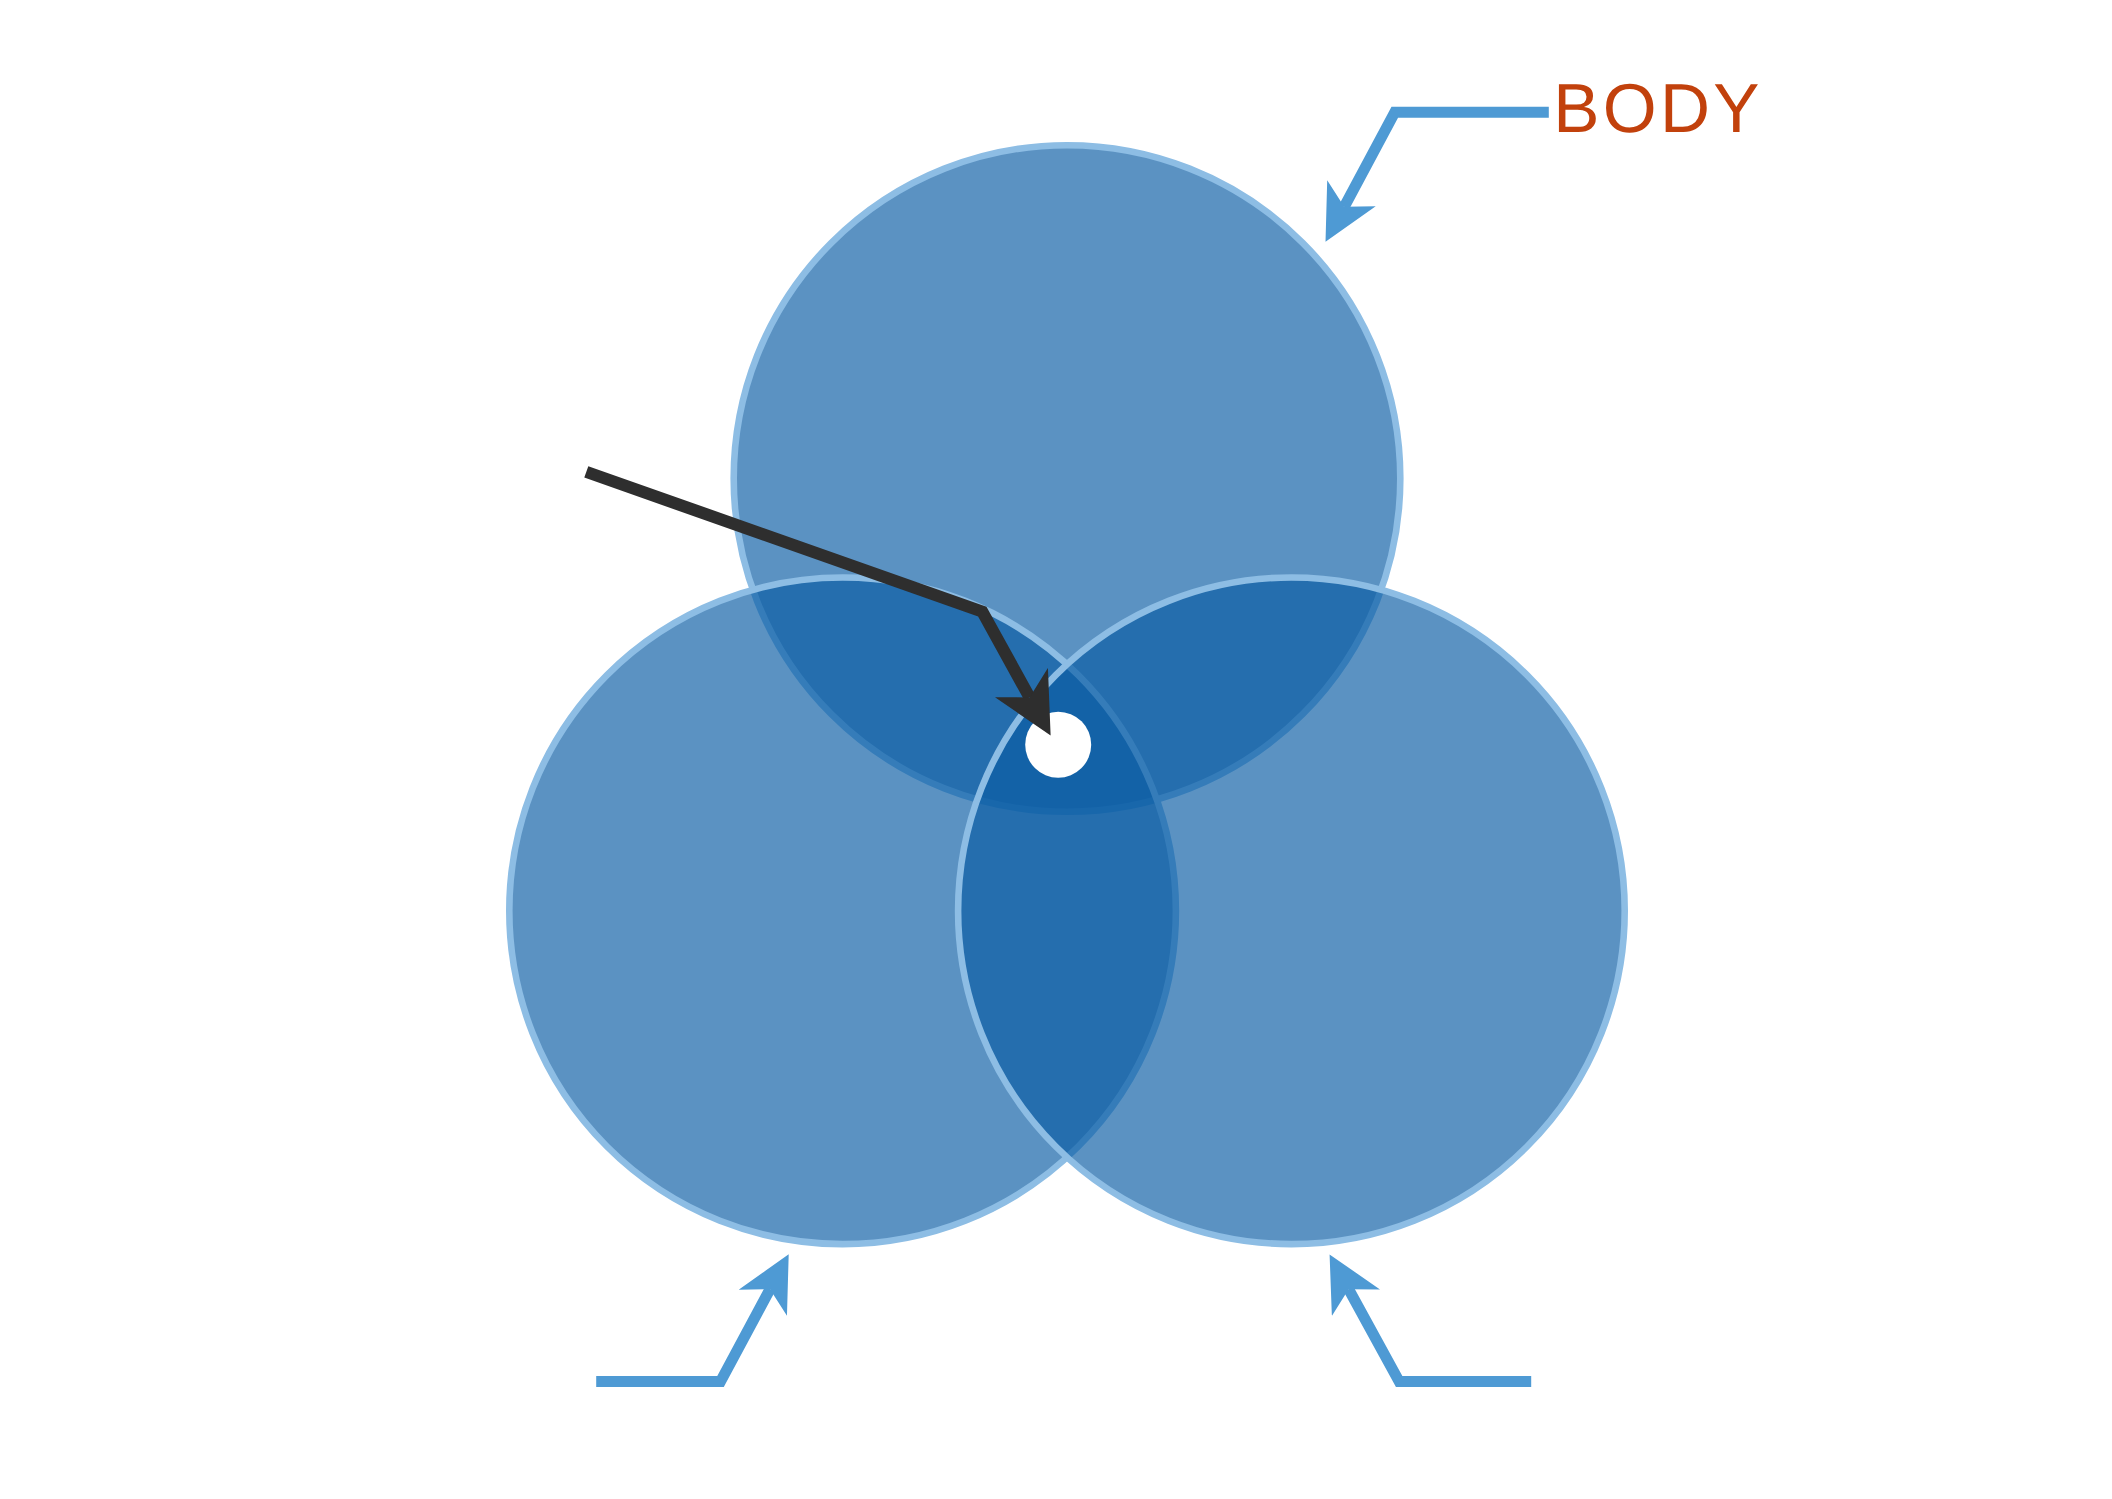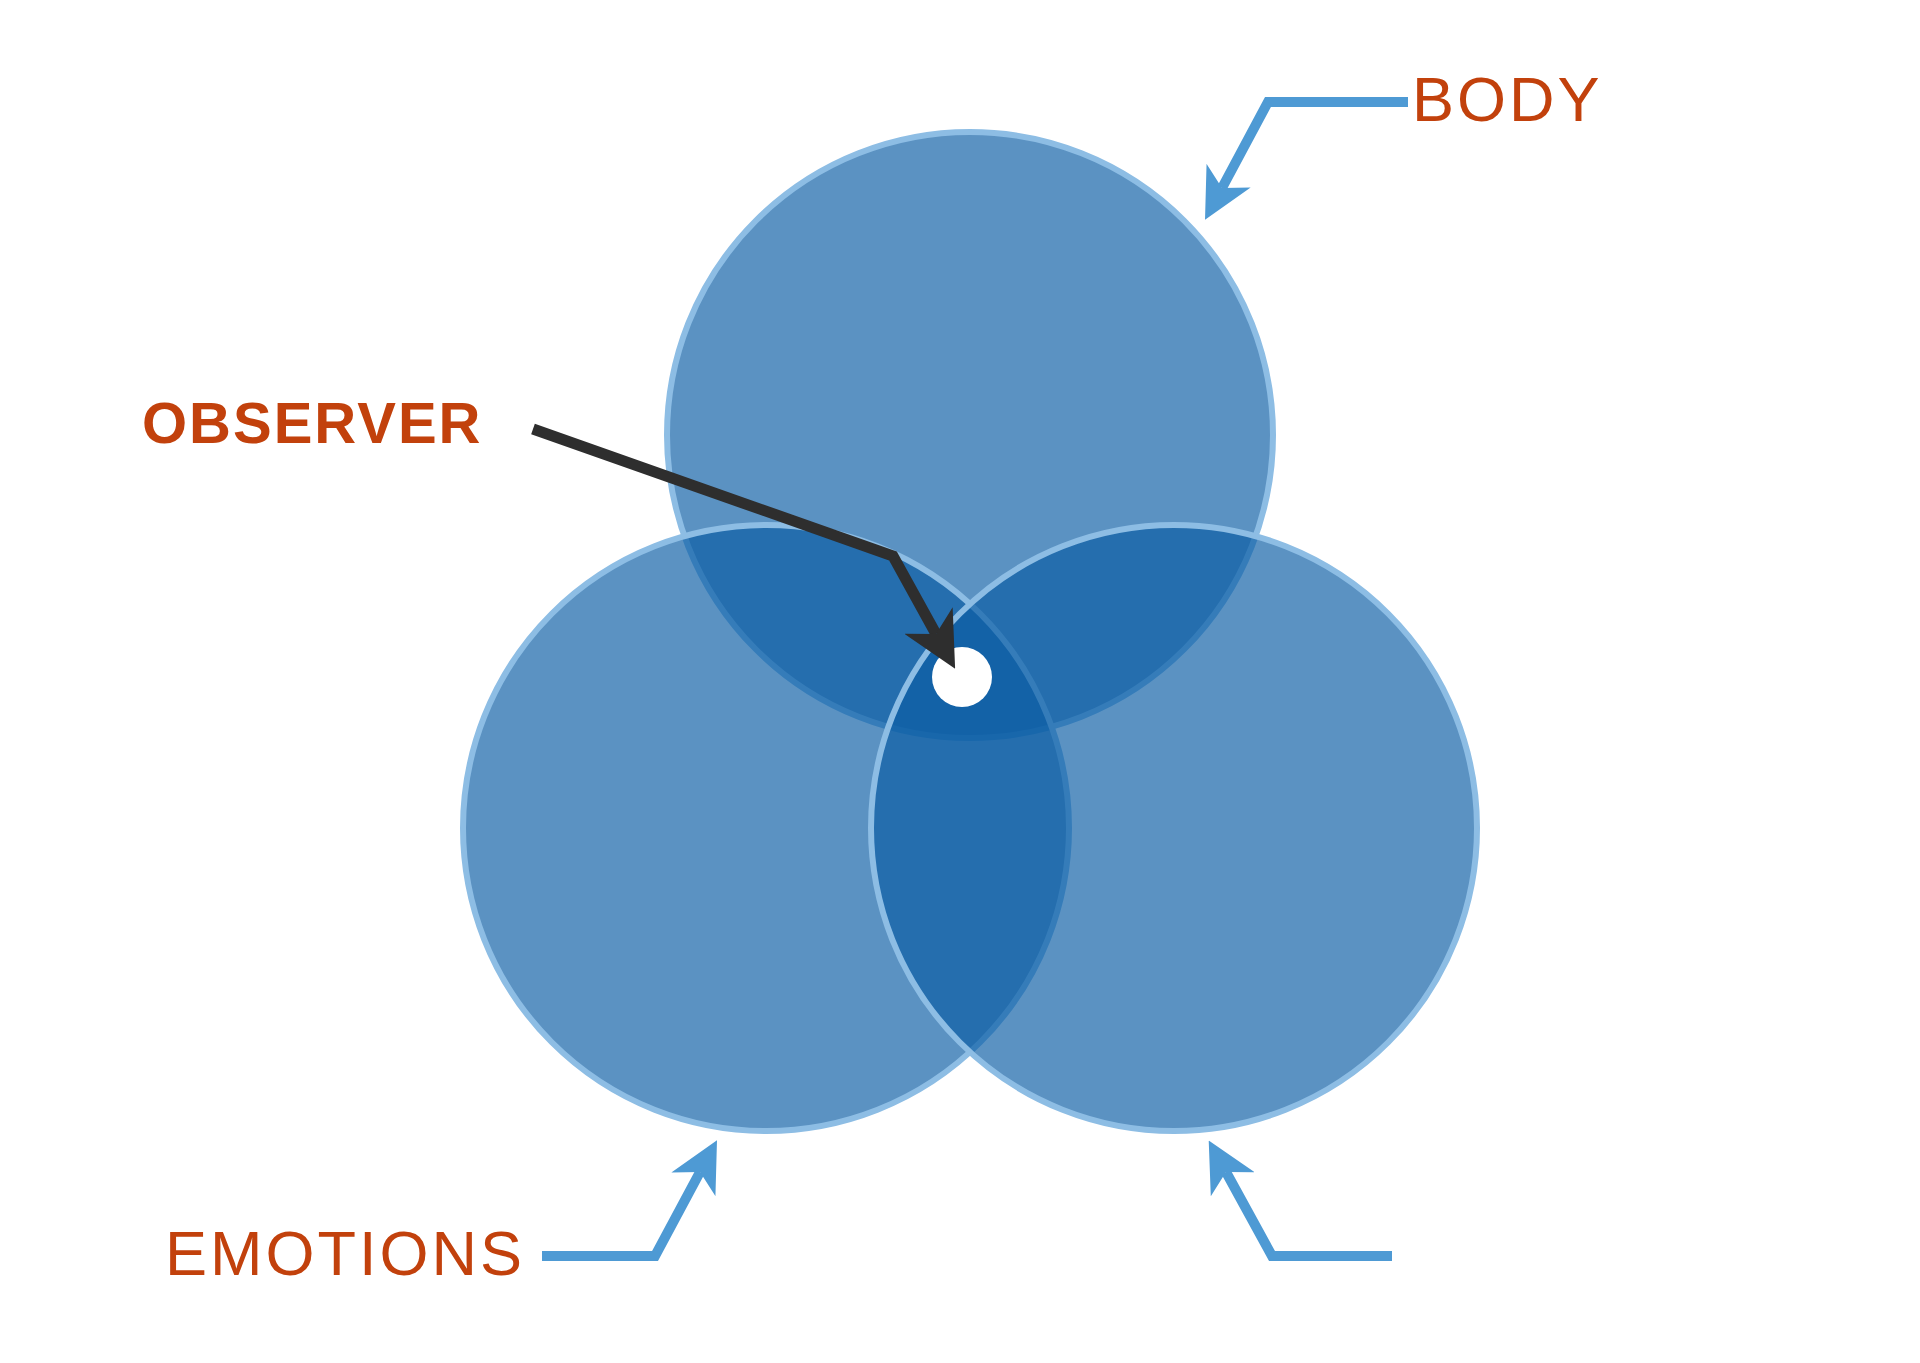--- a/index.html
+++ b/index.html
@@ -67,18 +67,16 @@
 
     <polyline points="1408,102 1268,102 1222,188" fill="none" stroke-width="10" marker-end="url(#headBlue)" stroke="#4e9ad4"></polyline>
 
     <polyline points="542,1256 655,1256 700,1172" fill="none" stroke-width="10" marker-end="url(#headBlue)" stroke="#4e9ad4"></polyline>
 
     <polyline points="1392,1256 1272,1256 1226,1172" fill="none" stroke-width="10" marker-end="url(#headBlue)" stroke="#4e9ad4"></polyline>
   </svg>
 
   <div class="label label-thin label-body">BODY</div>
 
-  <div class="label label-bold label-observer">OBSERVER</div>
 
-  <div class="label label-thin label-emotions">EMOTIONS</div>
 
 
 </div>
 
 </body></html>

